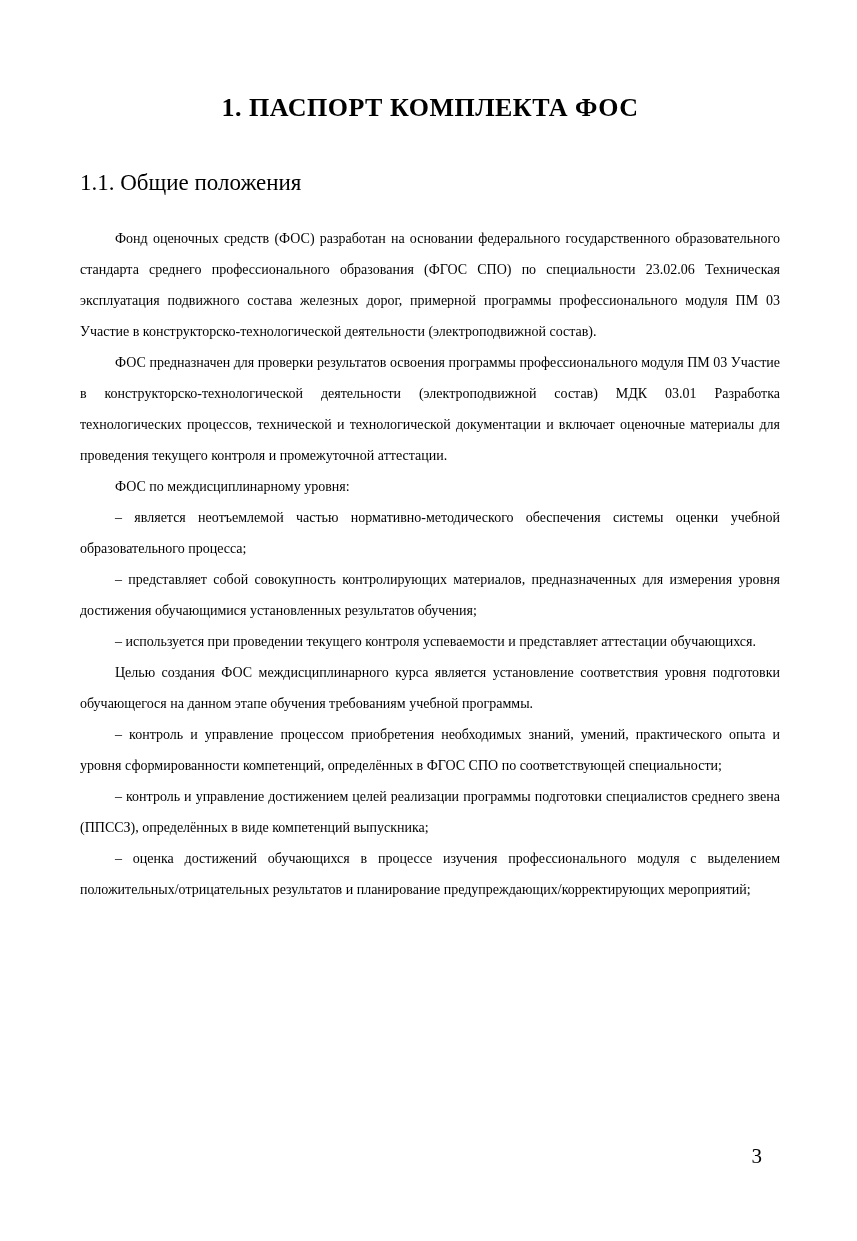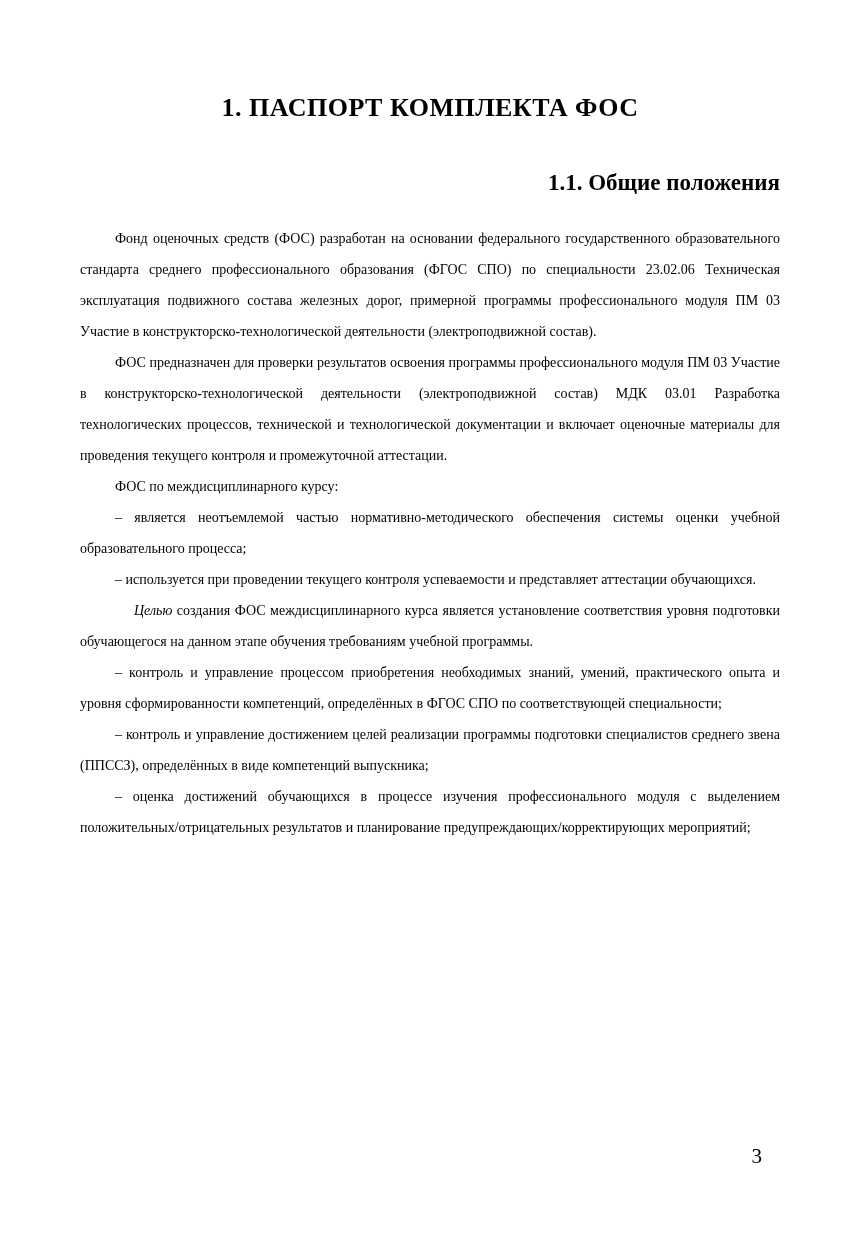--- a/index.html
+++ b/index.html
@@ -25,36 +25,34 @@
     }
     .doc-title {
       text-align: center;
       font-size: 26px;
       font-weight: bold;
       letter-spacing: 0.5px;
       margin: 0 0 46px 0;
       line-height: 1.2;
     }
     .doc-subtitle {
-      text-align: right;
+      text-align: left;
       font-size: 23px;
-      font-weight: bold;
+      font-weight: normal;
       margin: 0 0 26px 0;
       line-height: 1.2;
     }
     .para {
       font-size: 14px;
       line-height: 31px;
       text-align: justify;
       text-indent: 35px;
       margin: 0;
     }
     .lead-italic {
-      font-style: italic;
-      margin-left: 19px;
     }
     .page-number {
       position: absolute;
       right: 95px;
       bottom: 74px;
       font-size: 21px;
       line-height: 1;
     }
   </style>
 </head>
@@ -62,22 +60,23 @@
 
 <div class="page">
   <div class="content">
 
     <h1 class="doc-title">1. ПАСПОРТ КОМПЛЕКТА ФОС</h1>
 
     <h2 class="doc-subtitle">1.1. Общие положения</h2>
 
     <p class="para">Фонд оценочных средств (ФОС) разработан на основании федерального государственного образовательного стандарта среднего профессионального образования (ФГОС СПО) по специальности 23.02.06 Техническая эксплуатация подвижного состава железных дорог, примерной программы профессионального модуля ПМ 03 Участие в конструкторско-технологической деятельности (электроподвижной состав).</p>
     <p class="para">ФОС предназначен для проверки результатов освоения программы профессионального модуля ПМ 03 Участие в конструкторско-технологической деятельности (электроподвижной состав) МДК 03.01 Разработка технологических процессов, технической и технологической документации и включает оценочные материалы для проведения текущего контроля и промежуточной аттестации.</p>
-    <p class="para">ФОС по междисциплинарного курсу:</p>
+    <p class="para">ФОС по междисциплинарному уровня:</p>
     <p class="para">– является неотъемлемой частью нормативно-методического обеспечения системы оценки учебной образовательного процесса;</p>
+    <p class="para">– представляет собой совокупность контролирующих материалов, предназначенных для измерения уровня достижения обучающимися установленных результатов обучения;</p>
     <p class="para">– используется при проведении текущего контроля успеваемости и представляет аттестации обучающихся.</p>
 
     <p class="para"><span class="lead-italic">Целью</span><span> создания ФОС междисциплинарного курса является установление соответствия уровня подготовки обучающегося на данном этапе обучения требованиям учебной программы.</span></p>
 
     <p class="para">– контроль и управление процессом приобретения необходимых знаний, умений, практического опыта и уровня сформированности компетенций, определённых в ФГОС СПО по соответствующей специальности;</p>
     <p class="para">– контроль и управление достижением целей реализации программы подготовки специалистов среднего звена (ППССЗ), определённых в виде компетенций выпускника;</p>
     <p class="para">– оценка достижений обучающихся в процессе изучения профессионального модуля с выделением положительных/отрицательных результатов и планирование предупреждающих/корректирующих мероприятий;</p>
 
   </div>
 

